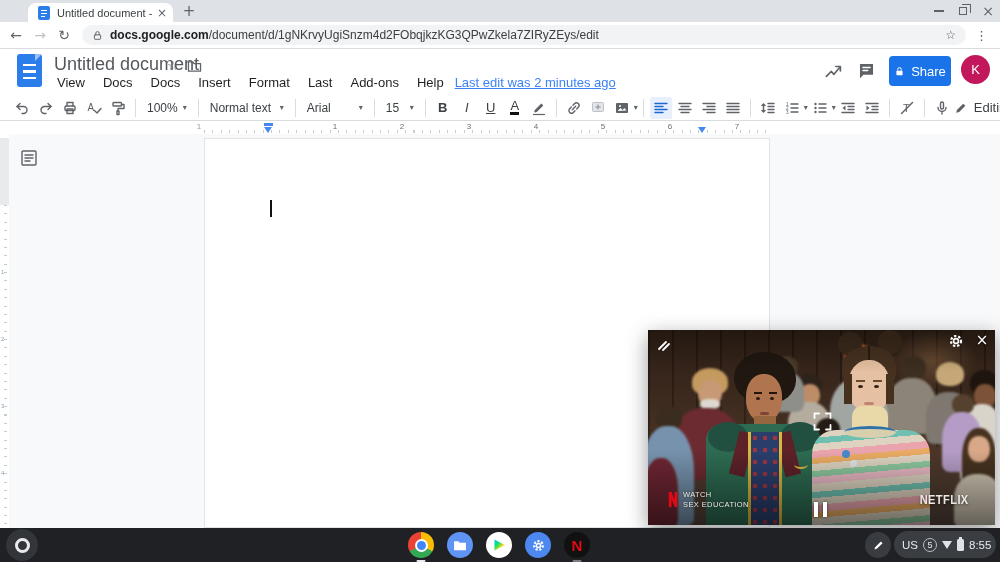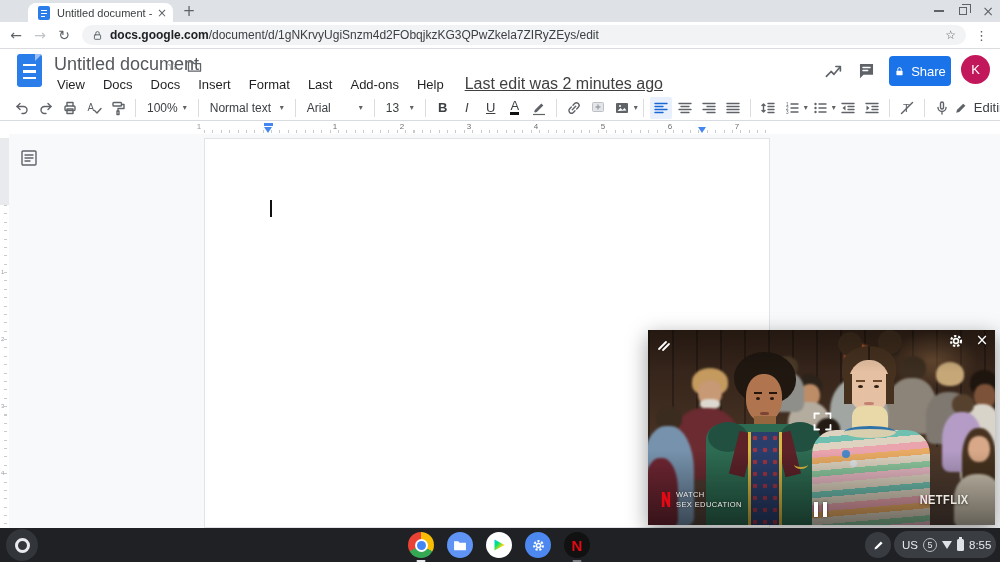--- a/index.html
+++ b/index.html
@@ -40,21 +40,21 @@
   .docheader { position:absolute; left:0; top:49px; width:100%; height:46px; background:#fff; }
   .docslogo { position:absolute; left:17px; top:5px; width:25px; height:33px; background:#2b7de9; border-radius:3px; }
   .docslogo::before { content:""; position:absolute; right:0; top:0; border-left:7px solid #9dc0f9; border-bottom:7px solid transparent; border-top-right-radius:3px; }
   .docslogo .lines { position:absolute; left:6px; top:10px; width:13px; height:16px;
      background:repeating-linear-gradient(180deg,#fff 0 2.5px, transparent 2.5px 6.5px); }
   .doctitle { position:absolute; left:54px; top:5px; font-size:18px; color:#55585c; }
   .title-star { position:absolute; left:167px; top:9px; font-size:13px; color:#5f6368; }
   .title-folder { position:absolute; left:187px; top:10px; }
   .menubar { position:absolute; left:48px; top:26px; display:flex; align-items:center; font-size:13px; color:#1f2023; }
   .menubar .mi { padding:0 9px; }
-  .lastedit { margin-left:12px; font-size:16px; color:#404040; text-decoration:underline; }
+  .lastedit { margin-left:2px; font-size:13px; color:#3b82f6; text-decoration:underline; }
   .insights { position:absolute; left:824px; top:12px; }
   .comment-ic { position:absolute; left:857px; top:12px; }
   .share { position:absolute; left:889px; top:7px; width:62px; height:30px; background:#1a73e8; border-radius:4px; color:#fff; display:flex; align-items:center; justify-content:center; gap:6px; font-size:13px; }
   .avatar { position:absolute; left:961px; top:6px; width:29px; height:29px; border-radius:50%; background:#c2185b; color:#fff; font-size:13px; display:flex; align-items:center; justify-content:center; }
 
   
   .toolbar { position:absolute; left:0; top:95px; width:100%; height:26px; background:#fff; border-bottom:1px solid #d8dbdf; display:flex; align-items:center; padding:0 10px; }
   .tb { height:22px; min-width:22px; border-radius:2px; display:flex; align-items:center; justify-content:center; margin:0 1px; flex:none; }
   .tdiv { width:1px; height:18px; background:#dadce0; margin:0 5px; flex:none; }
   .tb-drop { display:flex; align-items:center; gap:5px; padding:0 6px; font-size:12px; color:#3c4043; flex:none; }
@@ -100,21 +100,21 @@
   .h { border-radius:50% 50% 42% 42%; }
   .f { border-radius:46%; }
   .b { border-radius:45% 45% 8px 8px; }
   .shade { position:absolute; inset:0; background:linear-gradient(180deg,rgba(0,0,0,.22),transparent 22%,transparent 62%,rgba(0,0,0,.5) 100%); }
   .pip-back { position:absolute; left:8px; top:6px; }
   .pip-gear { position:absolute; left:300px; top:3px; }
   .pip-close { position:absolute; left:325px; top:1px; width:18px; text-align:center; font-size:15px; color:#fff; text-shadow:0 1px 2px rgba(0,0,0,.6); }
   .pip-fs { position:absolute; left:165px; top:82px; }
   .pip-pause { position:absolute; left:166px; top:172px; display:flex; gap:5px; }
   .pip-pause i { display:block; width:4px; height:15px; background:#fff; box-shadow:0 0 3px rgba(0,0,0,.6); }
-  .pip-watch { position:absolute; left:13px; bottom:15px; display:flex; align-items:center; gap:5px; }
+  .pip-watch { position:absolute; left:20px; bottom:15px; display:flex; align-items:center; gap:5px; }
   .watch-lines { color:#e8e6e2; font-size:7.5px; letter-spacing:.4px; line-height:1.35; text-shadow:0 0 3px rgba(0,0,0,.6); }
   .pip-brand { position:absolute; right:26px; bottom:18px; font-size:13px; font-weight:700; color:#ebe8e2; letter-spacing:.5px; transform:scaleX(.85); transform-origin:right; text-shadow:0 1px 3px rgba(0,0,0,.5); }
 
   
   .shelf { position:absolute; left:0; top:528px; width:100%; height:34px; background:#1f2125; }
   .launcher { position:absolute; left:6px; top:1px; width:32px; height:32px; border-radius:50%; background:#32353a; display:flex; align-items:center; justify-content:center; }
   .launcher i { width:15px; height:15px; border:3.5px solid #e8eaed; border-radius:50%; }
   .appdock { position:absolute; left:408px; top:4px; display:flex; gap:13px; }
   .app { width:26px; height:26px; border-radius:50%; position:relative; display:flex; align-items:center; justify-content:center; }
   .app .ind { position:absolute; bottom:-4px; left:50%; transform:translateX(-50%); width:9px; height:2px; border-radius:1px; background:#e8eaed; }
@@ -266,21 +266,21 @@
         <span>Normal text</span>
         <span class="caret">▾</span>
       </span>
     <span class="tdiv"></span>
     <span class="tb-drop" style="width:68px; justify-content:space-between;">
         <span>Arial</span>
         <span class="caret">▾</span>
       </span>
     <span class="tdiv"></span>
     <span class="tb-drop" style="width:40px; justify-content:space-between;">
-        <span>13</span>
+        <span>15</span>
         <span class="caret">▾</span>
       </span>
     <span class="tdiv"></span>
     <span class="tb tb-b">B</span>
     <span class="tb tb-i">I</span>
     <span class="tb tb-u">U</span>
     <span class="tb">
         <span class="tb-a">A</span>
       </span>
     <span class="tb">

